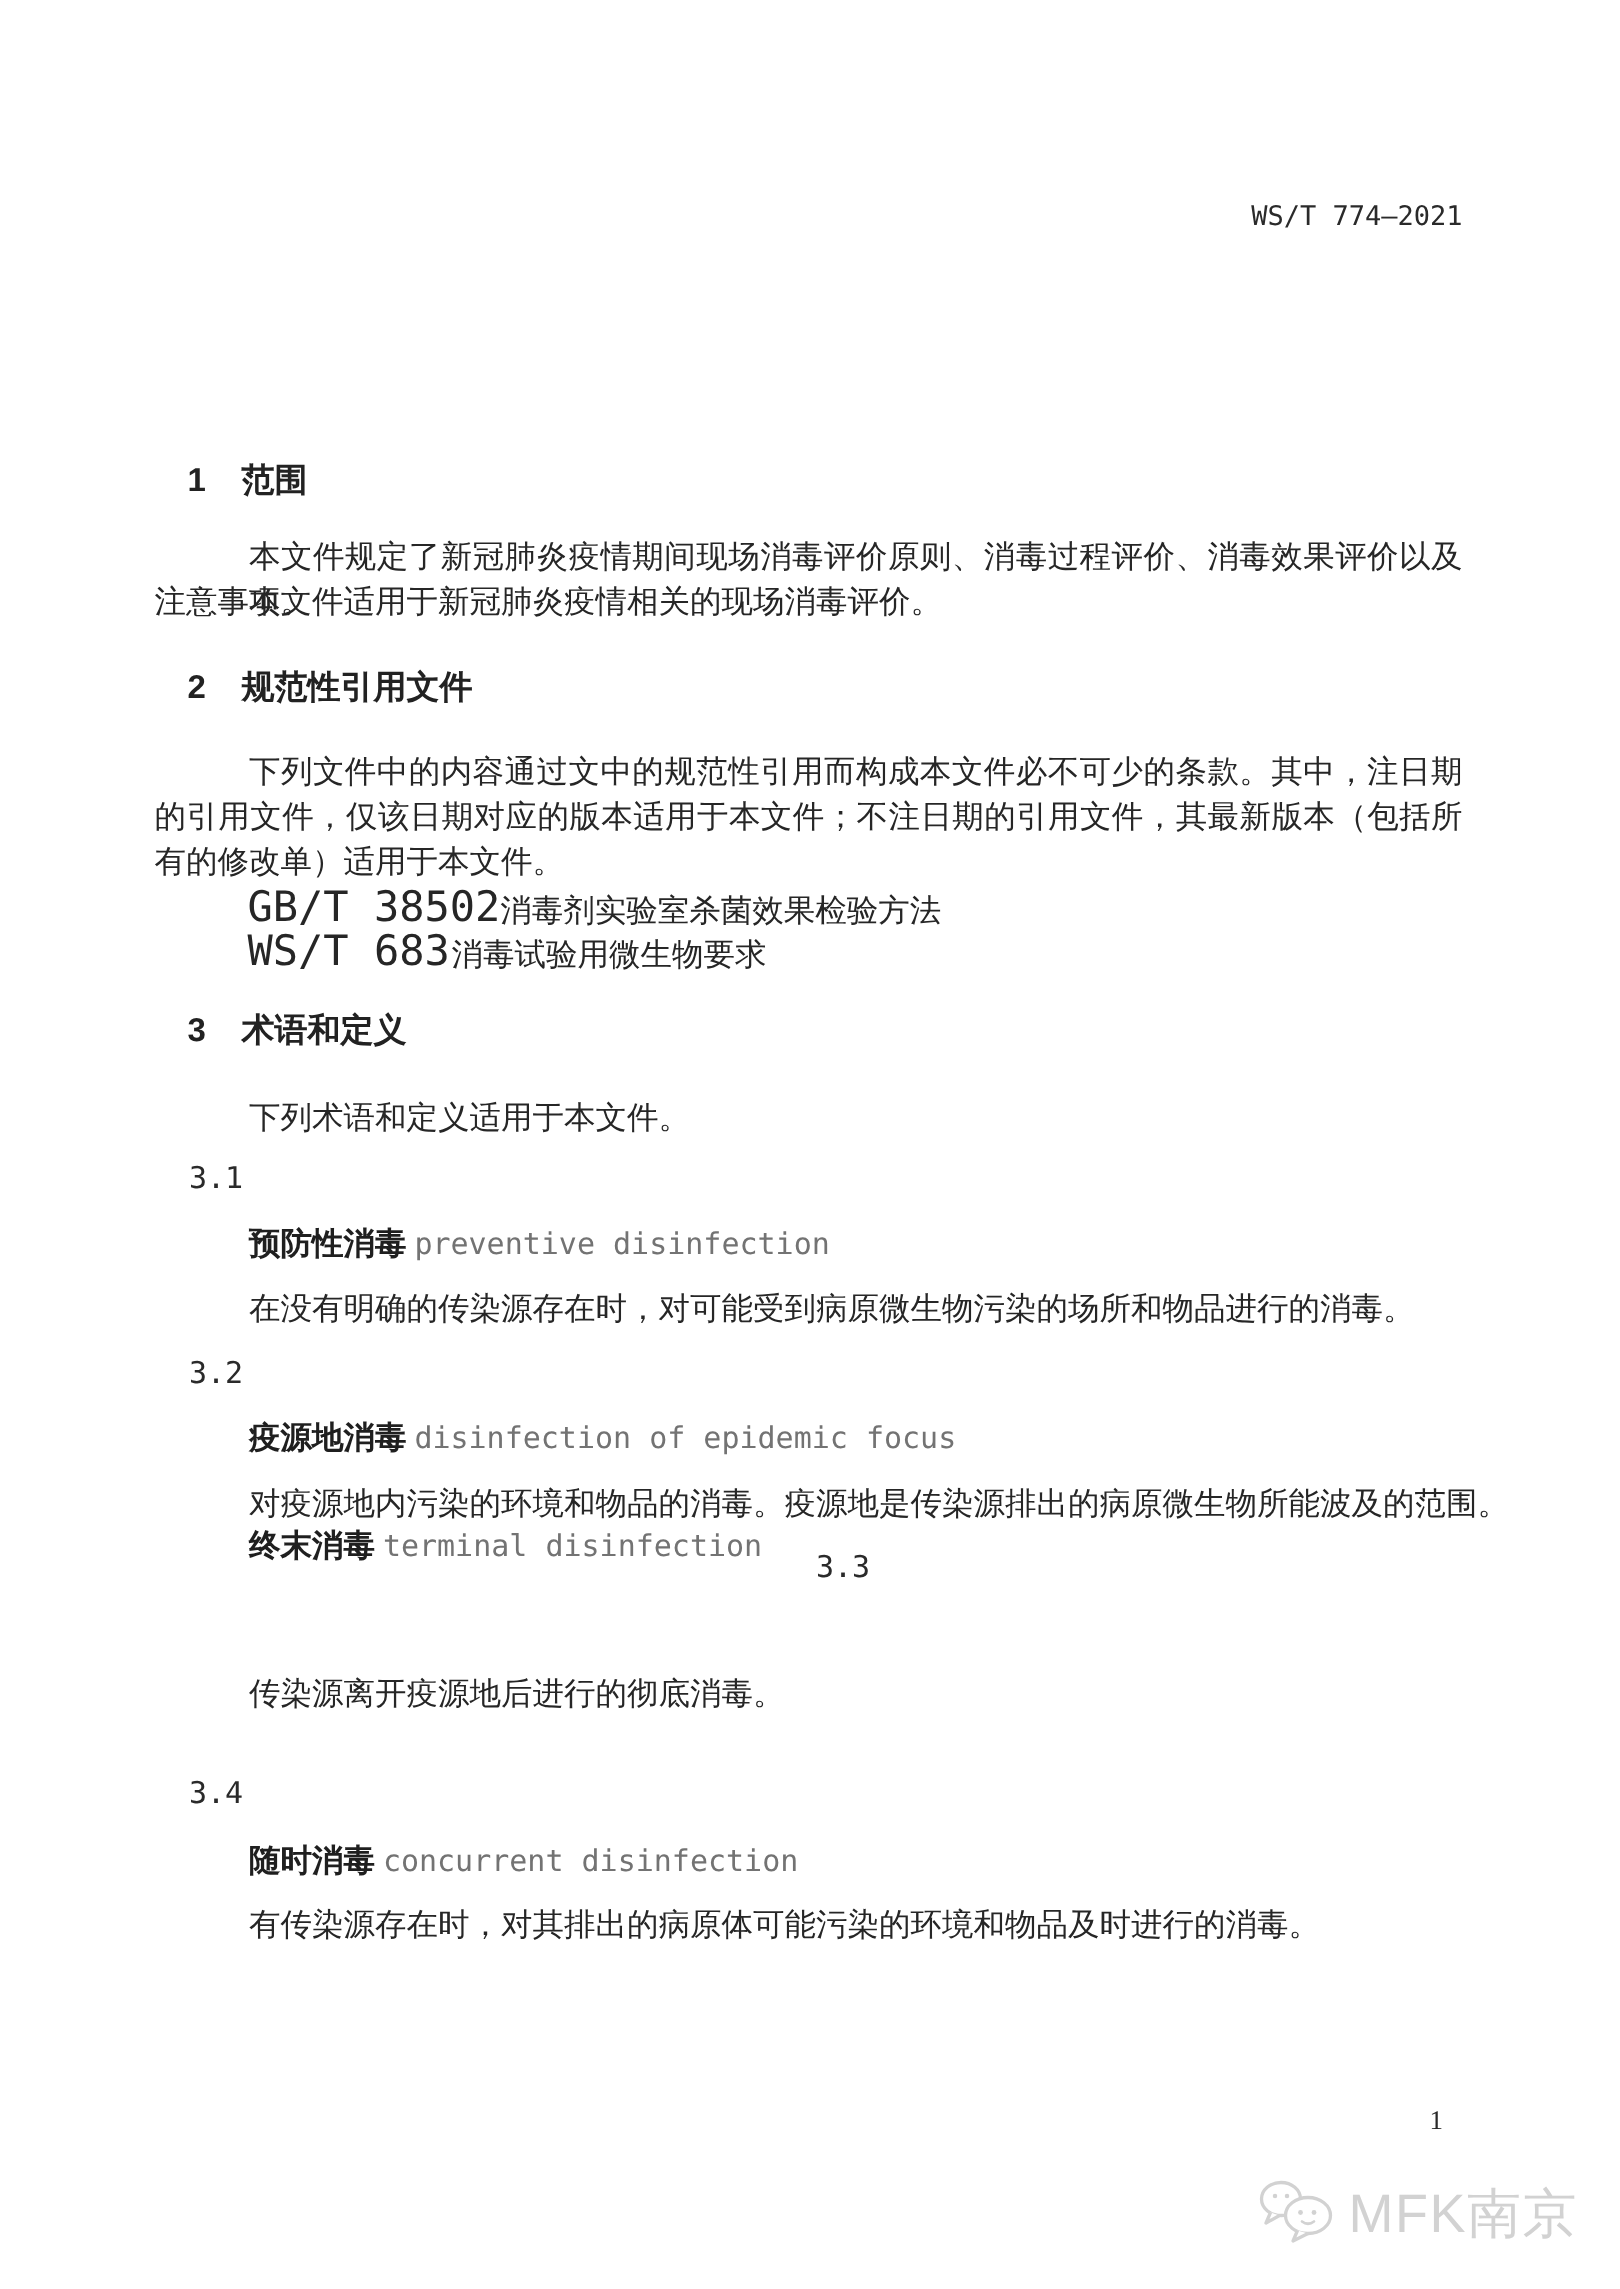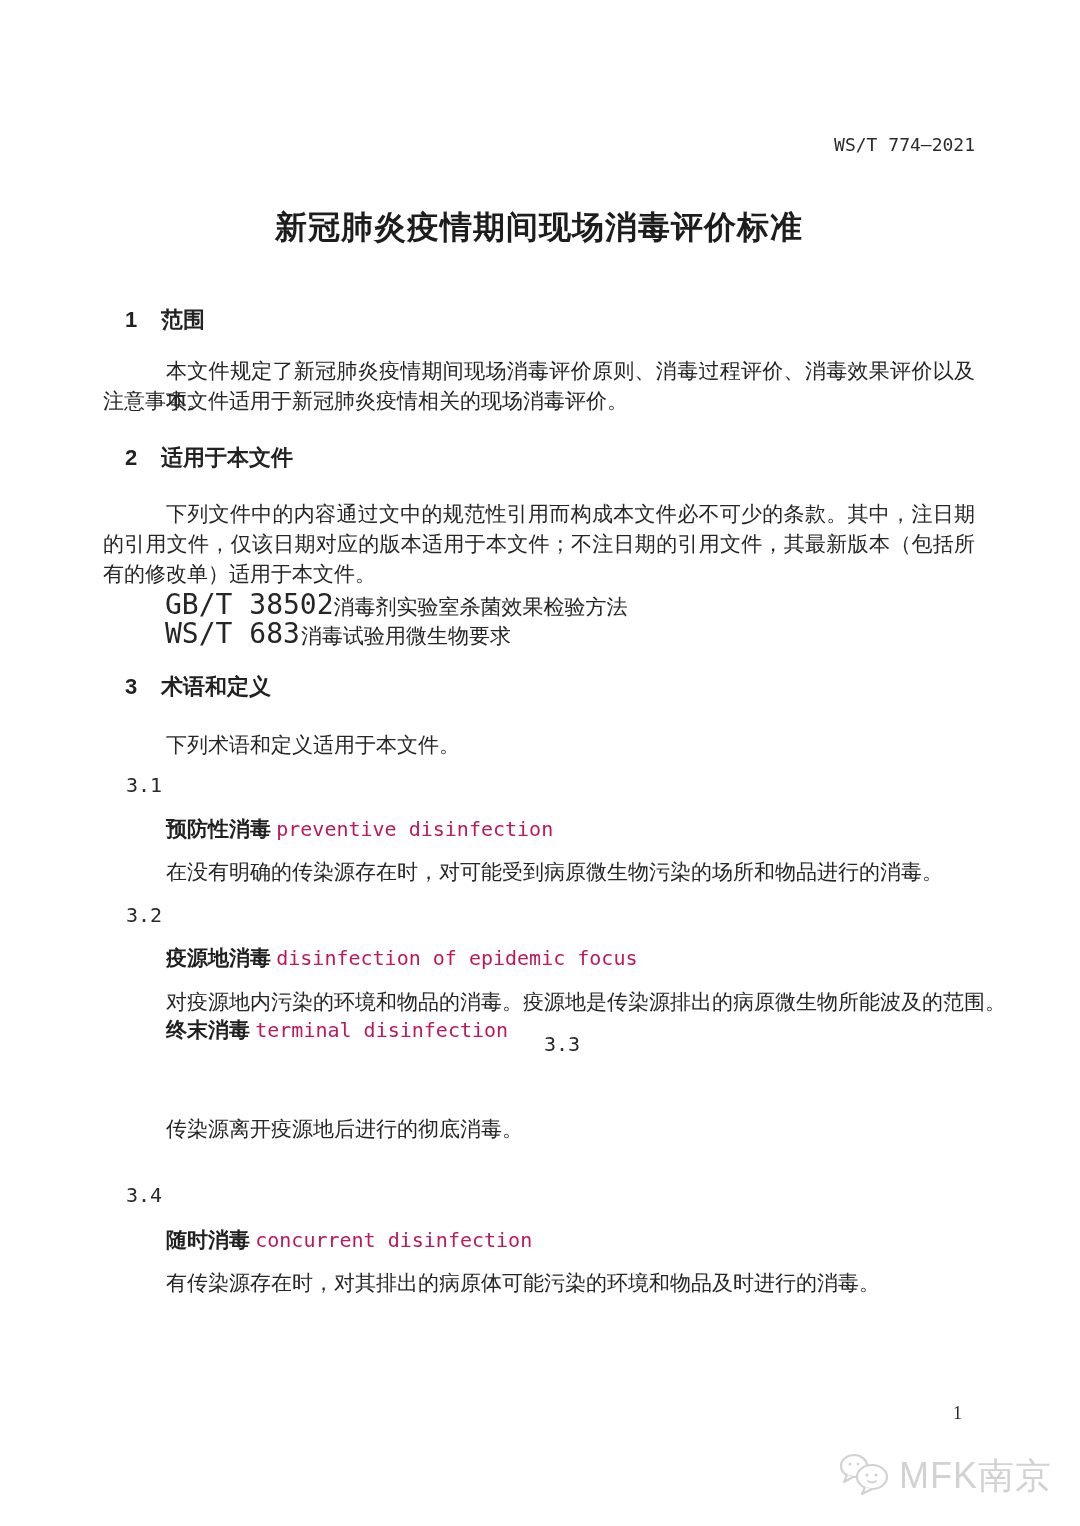--- a/index.html
+++ b/index.html
@@ -80,21 +80,21 @@
     font-size:21px;
   }
   .term-zh{
     font-family:"Liberation Sans", sans-serif;
     font-weight:bold;
     color:#1f1f1f;
   }
   .term-en{
     font-family:"DejaVu Sans Mono", monospace;
     font-size:20px;
-    color:#be185d;
+    color:#737373;
   }
   .term-def{padding-left:63px;}
 
   .tn1{top:773px;}  .tl1{top:815px;}  .td1{top:857px;}
   .tn2{top:903px;}  .tl2{top:944px;}  .td2{top:987px;}
   .tn3{top:1032px;text-align:center;} .tl3{top:1016px;} .td3{top:1114px;}
   .tn4{top:1183px;} .tl4{top:1226px;} .td4{top:1268px;}
 
   .page-number{
     position:absolute;
@@ -115,30 +115,29 @@
   }
   .watermark svg{display:block;}
 </style>
 </head>
 <body>
 
 <div class="page">
 
   <div class="abs doc-code">WS/T 774—2021</div>
 
-  <div class="abs doc-title">新冠肺炎疫情期间现场消毒评价标准</div>
 
   <div class="abs clause-heading h1">
     <span class="num">1</span><span>范围</span>
   </div>
   <div class="abs para indent p1a">本文件规定了新冠肺炎疫情期间现场消毒评价原则、消毒过程评价、消毒效果评价以及注意事项。</div>
   <div class="abs para indent p1b">本文件适用于新冠肺炎疫情相关的现场消毒评价。</div>
 
   <div class="abs clause-heading h2">
-    <span class="num">2</span><span>适用于本文件</span>
+    <span class="num">2</span><span>规范性引用文件</span>
   </div>
   <div class="abs para indent p2">下列文件中的内容通过文中的规范性引用而构成本文件必不可少的条款。其中，注日期的引用文件，仅该日期对应的版本适用于本文件；不注日期的引用文件，其最新版本（包括所有的修改单）适用于本文件。</div>
   <div class="abs ref-line ref1">
     <span class="ref-code">GB/T 38502</span><span>消毒剂实验室杀菌效果检验方法</span>
   </div>
   <div class="abs ref-line ref2">
     <span class="ref-code">WS/T 683</span><span>消毒试验用微生物要求</span>
   </div>
 
   <div class="abs clause-heading h3">

